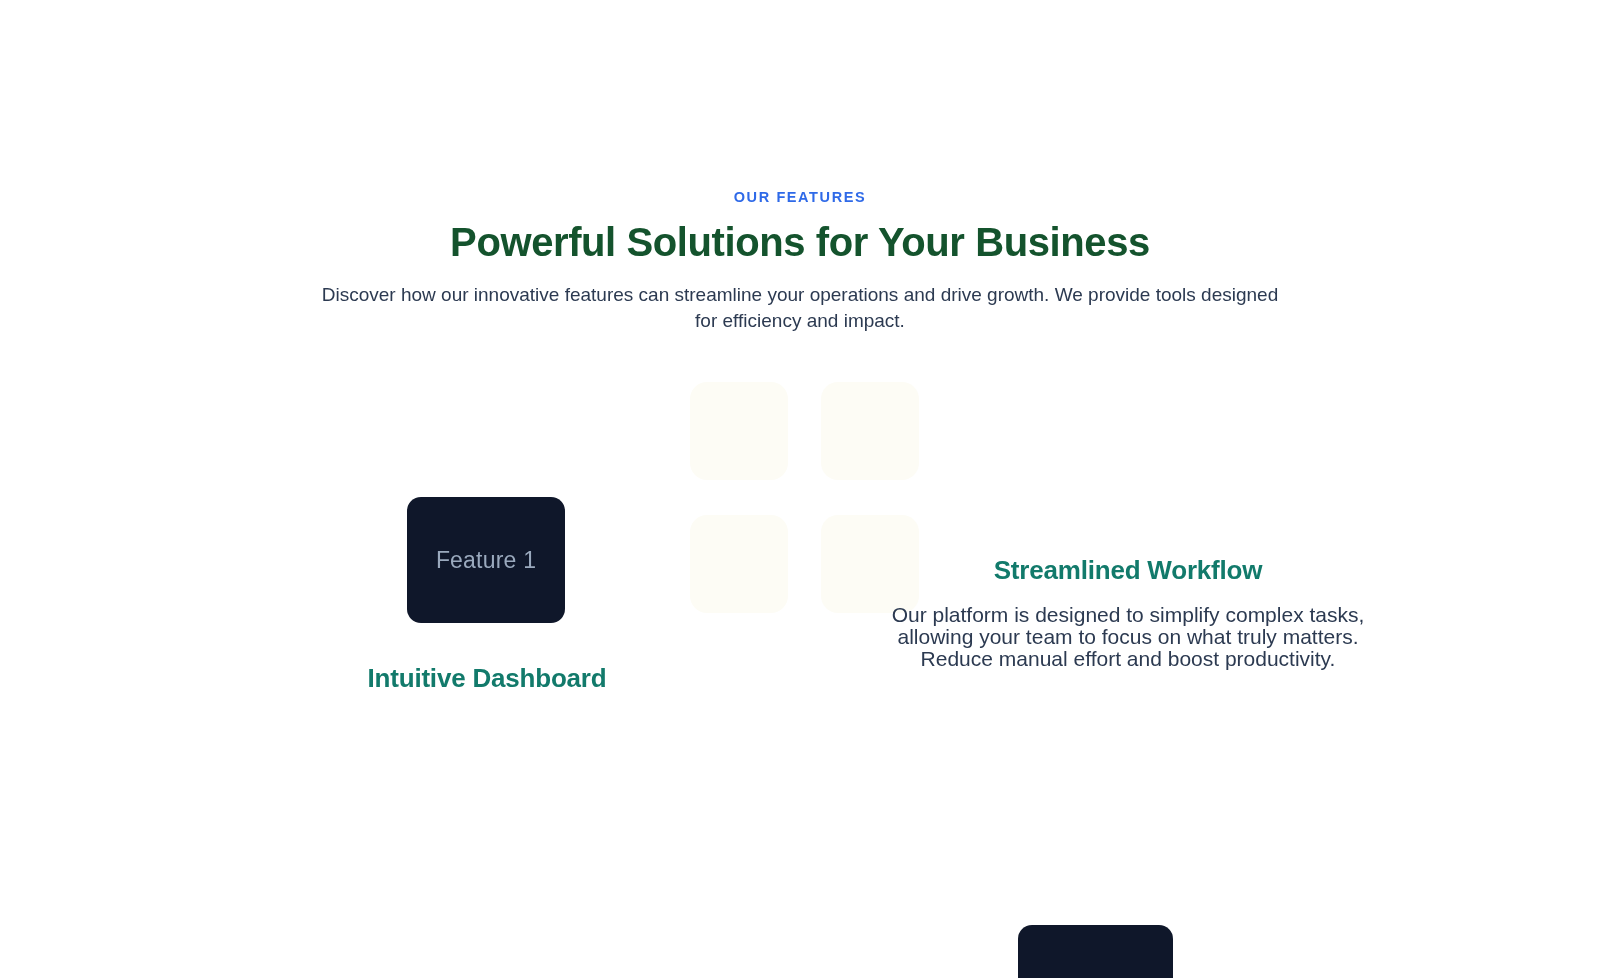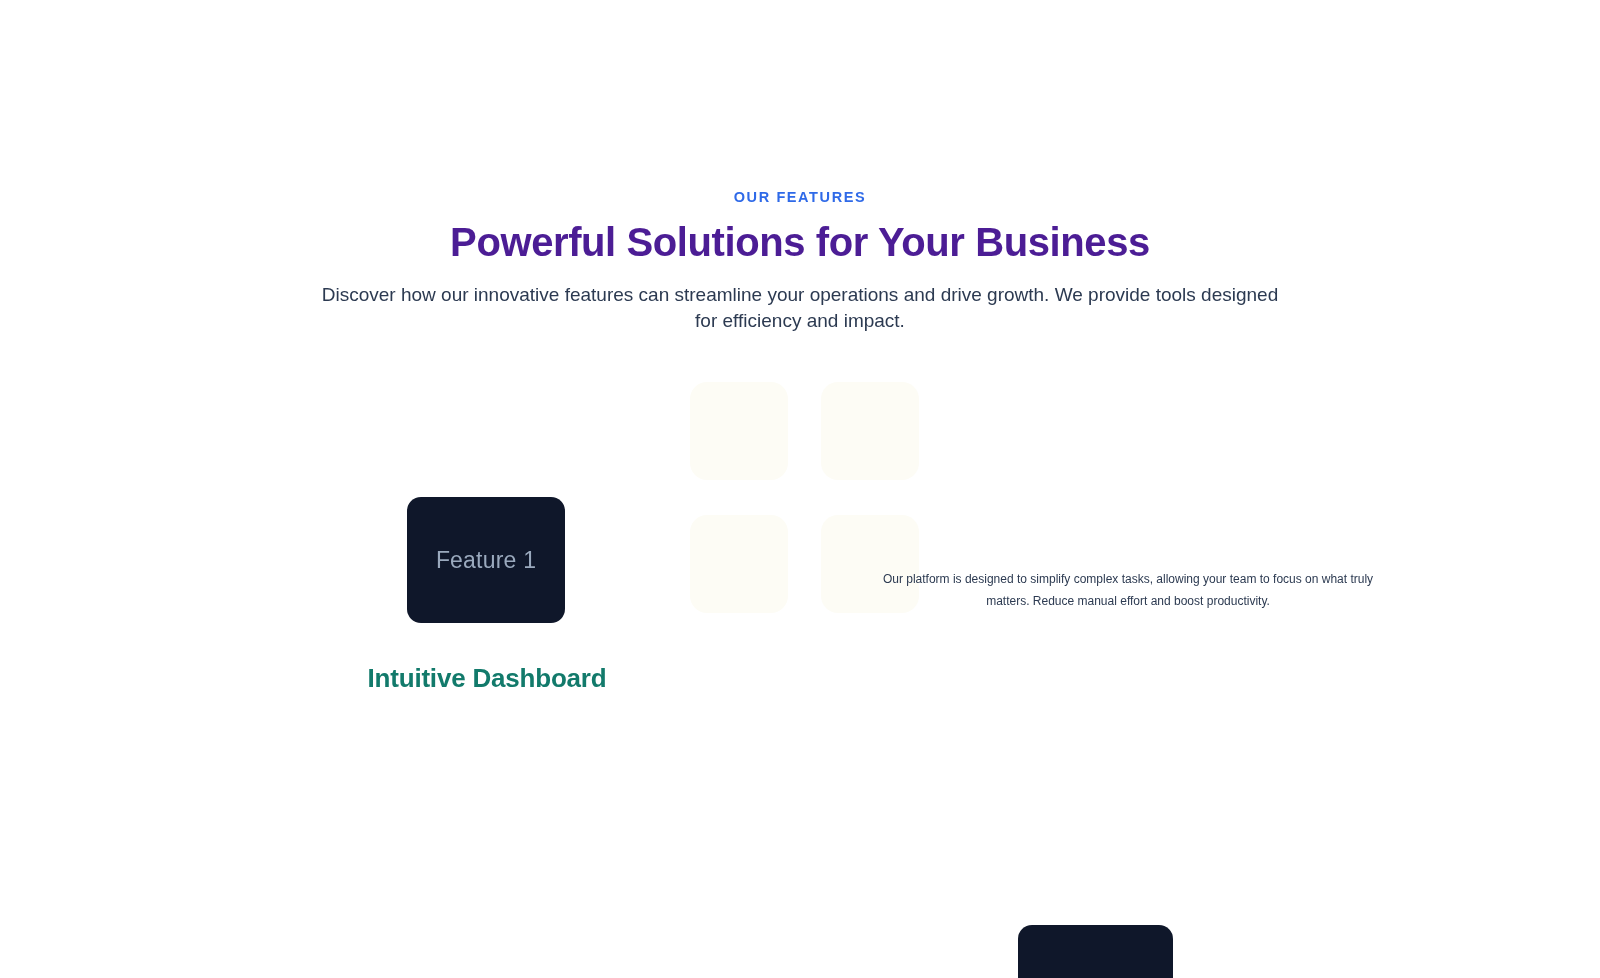--- a/index.html
+++ b/index.html
@@ -43,21 +43,21 @@
     text-transform: uppercase;
   }
 
   .section-title {
     display: block;
     margin: 0;
     padding-top: 8px;
     font-size: 40px;
     font-weight: 700;
     letter-spacing: -0.4px;
-    color: #4c1d95;
+    color: #14532d;
     line-height: 52px;
   }
 
   .section-desc {
     display: block;
     margin: 0 auto;
     padding-top: 14px;
     width: 980px;
     font-size: 19px;
     font-weight: 400;
@@ -147,21 +147,21 @@
     font-weight: 700;
     letter-spacing: -0.2px;
     color: #127a6b;
     line-height: 36px;
   }
 
   .feature-body {
     display: block;
     margin: 0 auto;
     padding-top: 16px;
-    font-size: 12px;
+    font-size: 21px;
     font-weight: 400;
     color: #2c3a51;
     line-height: 22px;
   }
 
   .feature-text-left .feature-body {
     width: 400px;
   }
 
   .feature-text-right .feature-body {
@@ -190,20 +190,21 @@
       <div class="tile"></div>
       <div class="tile"></div>
       <div class="tile"></div>
     </div>
 
     <div class="feature-text feature-text-left">
       <h3 class="feature-heading">Intuitive Dashboard</h3>
     </div>
 
     <div class="feature-text feature-text-right">
+      <h3 class="feature-heading">Streamlined Workflow</h3>
       <p class="feature-body">Our platform is designed to simplify complex tasks, allowing your team to focus on what truly matters. Reduce manual effort and boost productivity.</p>
     </div>
 
     <div class="placeholder-box placeholder-bottom">
       <span></span>
     </div>
 
   </div>
 </div>
 

